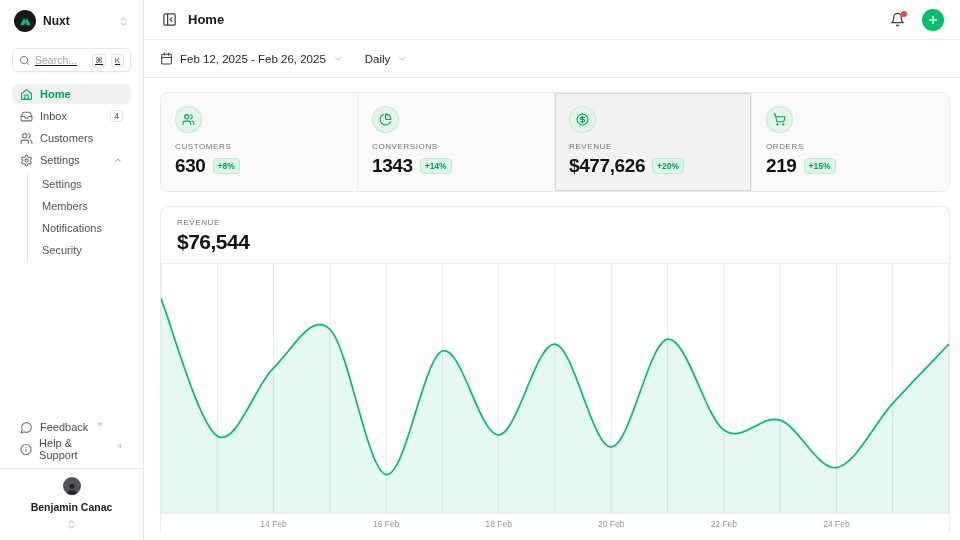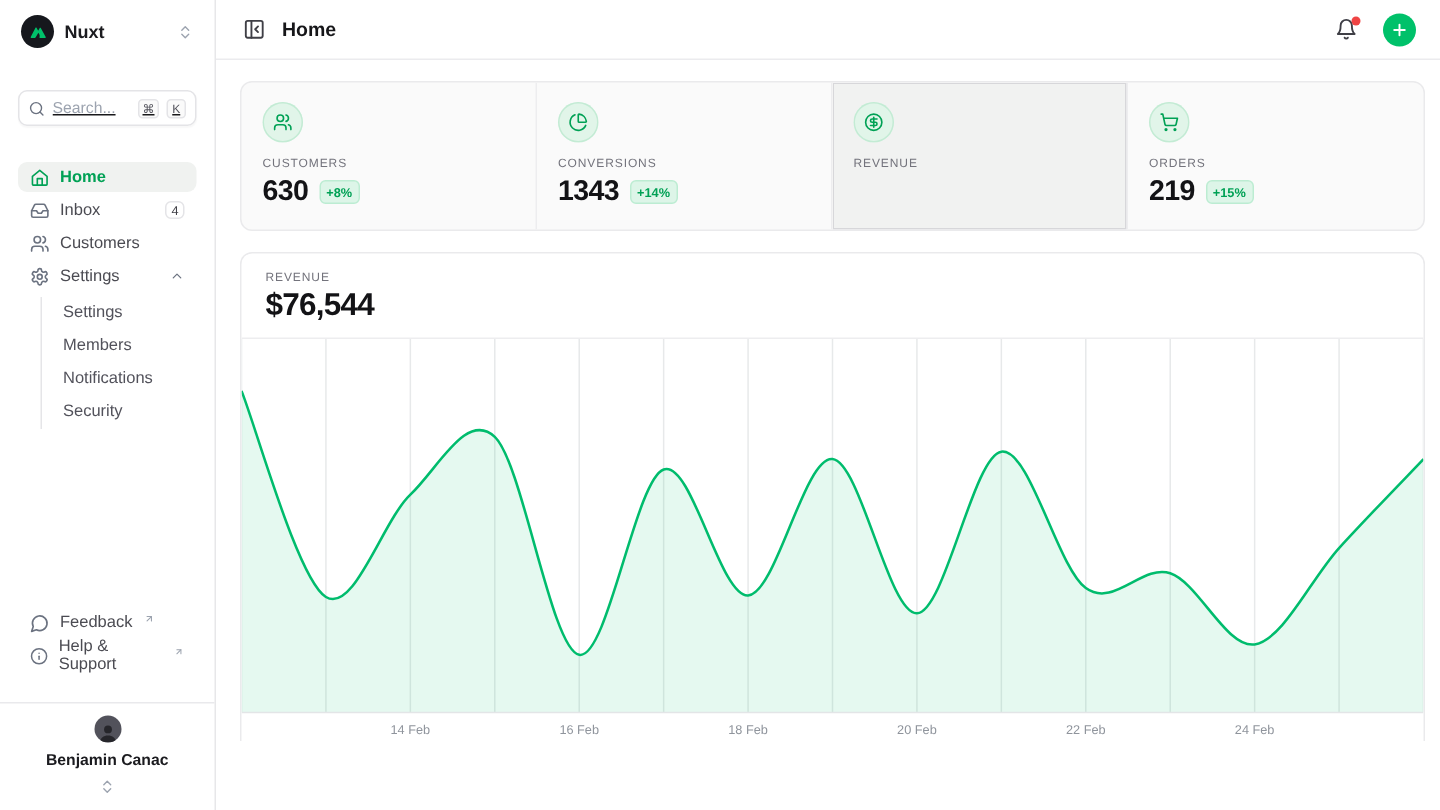--- a/index.html
+++ b/index.html
@@ -2,21 +2,21 @@
 <html style="--primary: #00C16A; --green_text: #00A155; --danger: #EF4444;"><head>
 <meta charset="utf-8">
 <style>
   * { margin:0; padding:0; box-sizing:border-box; }
   html,body { width:960px; height:540px; overflow:hidden; background:#fff;
     font-family:"Liberation Sans", "DejaVu Sans", sans-serif; color:#18181b; }
   .app { display:flex; width:960px; height:540px; }
 
   
   .sidebar { width:144px; min-width:144px; height:540px; border-right:1px solid #e7e7e9;
-    display:flex; flex-direction:column; padding:0 12px; background:#fff;gap:12px; }
+    display:flex; flex-direction:column; padding:0 12px; background:#fff; }
   .team-row { display:flex; align-items:center; gap:7px; padding:10px 2px 10px 2px; cursor:pointer; }
   .logo-circle { width:22px; height:22px; border-radius:50%; background:#16181d; display:flex;
     align-items:center; justify-content:center; flex:none; }
   .team-name { font-size:12px; font-weight:700; color:#1b1b1f; flex:1; }
   .muted-ic { color:#9ca3af; }
   .searchbox { display:flex; align-items:center; gap:5px; height:24px; border:1px solid #e4e4e7;
     border-radius:6px; padding:0 5px 0 6px; margin:6px 0 12px 0; box-shadow:0 1px 1px rgba(0,0,0,.03);text-decoration:underline; }
   .searchbox input { border:none; outline:none; width:52px; font-size:10.5px; color:#52525b;
     font-family:inherit; background:transparent; }
   .searchbox input::placeholder { color:#9ca3af; }
@@ -222,20 +222,40 @@
         <span class="bell-dot"></span>
       </button>
       <button class="plus-btn">
         <svg width="12" height="12" viewBox="0 0 24 24" fill="none" stroke="currentColor" stroke-width="2.6" stroke-linecap="round">
             <path d="M5 12h14"></path>
             <path d="M12 5v14"></path>
           </svg>
       </button>
     </header>
 
+    <div class="toolbar">
+      <button class="tool-btn">
+        <svg width="13" height="13" viewBox="0 0 24 24" fill="none" stroke="#3f3f46" stroke-width="2" stroke-linecap="round" stroke-linejoin="round">
+            <rect x="3" y="4" width="18" height="18" rx="2"></rect>
+            <path d="M16 2v4"></path>
+            <path d="M8 2v4"></path>
+            <path d="M3 10h18"></path>
+          </svg>
+        <span>Feb 12, 2025 - Feb 26, 2025</span>
+        <svg class="chev" width="10" height="10" viewBox="0 0 24 24" fill="none" stroke="currentColor" stroke-width="2" stroke-linecap="round" stroke-linejoin="round">
+            <path d="m6 9 6 6 6-6"></path>
+          </svg>
+      </button>
+      <button class="tool-btn">
+        <span>Daily</span>
+        <svg class="chev" width="10" height="10" viewBox="0 0 24 24" fill="none" stroke="currentColor" stroke-width="2" stroke-linecap="round" stroke-linejoin="round">
+            <path d="m6 9 6 6 6-6"></path>
+          </svg>
+      </button>
+    </div>
 
     <div class="content">
 
       <section class="stats">
         <div class="stat-cell">
           <span class="stat-ic">
               <svg width="13" height="13" viewBox="0 0 24 24" fill="none" stroke="currentColor" stroke-width="2" stroke-linecap="round" stroke-linejoin="round">
                 <path d="M16 21v-2a4 4 0 0 0-4-4H6a4 4 0 0 0-4 4v2"></path>
                 <circle cx="9" cy="7" r="4"></circle>
                 <path d="M22 21v-2a4 4 0 0 0-3-3.87"></path>
@@ -263,20 +283,24 @@
         </div>
         <div class="stat-cell selected">
           <span class="stat-ic">
               <svg width="13" height="13" viewBox="0 0 24 24" fill="none" stroke="currentColor" stroke-width="2" stroke-linecap="round" stroke-linejoin="round">
                 <circle cx="12" cy="12" r="10"></circle>
                 <path d="M16 8h-6a2 2 0 1 0 0 4h4a2 2 0 1 1 0 4H8"></path>
                 <path d="M12 18V6"></path>
               </svg>
             </span>
           <div class="stat-label">REVENUE</div>
+          <div class="stat-value-row">
+            <span class="stat-value">$477,626</span>
+            <span class="delta-badge">+20%</span>
+          </div>
         </div>
         <div class="stat-cell">
           <span class="stat-ic">
               <svg width="13" height="13" viewBox="0 0 24 24" fill="none" stroke="currentColor" stroke-width="2" stroke-linecap="round" stroke-linejoin="round">
                 <circle cx="8" cy="21" r="1"></circle>
                 <circle cx="19" cy="21" r="1"></circle>
                 <path d="M2.05 2.05h2l2.66 12.42a2 2 0 0 0 2 1.58h9.78a2 2 0 0 0 1.95-1.57l1.65-7.43H5.12"></path>
               </svg>
             </span>
           <div class="stat-label">ORDERS</div>

